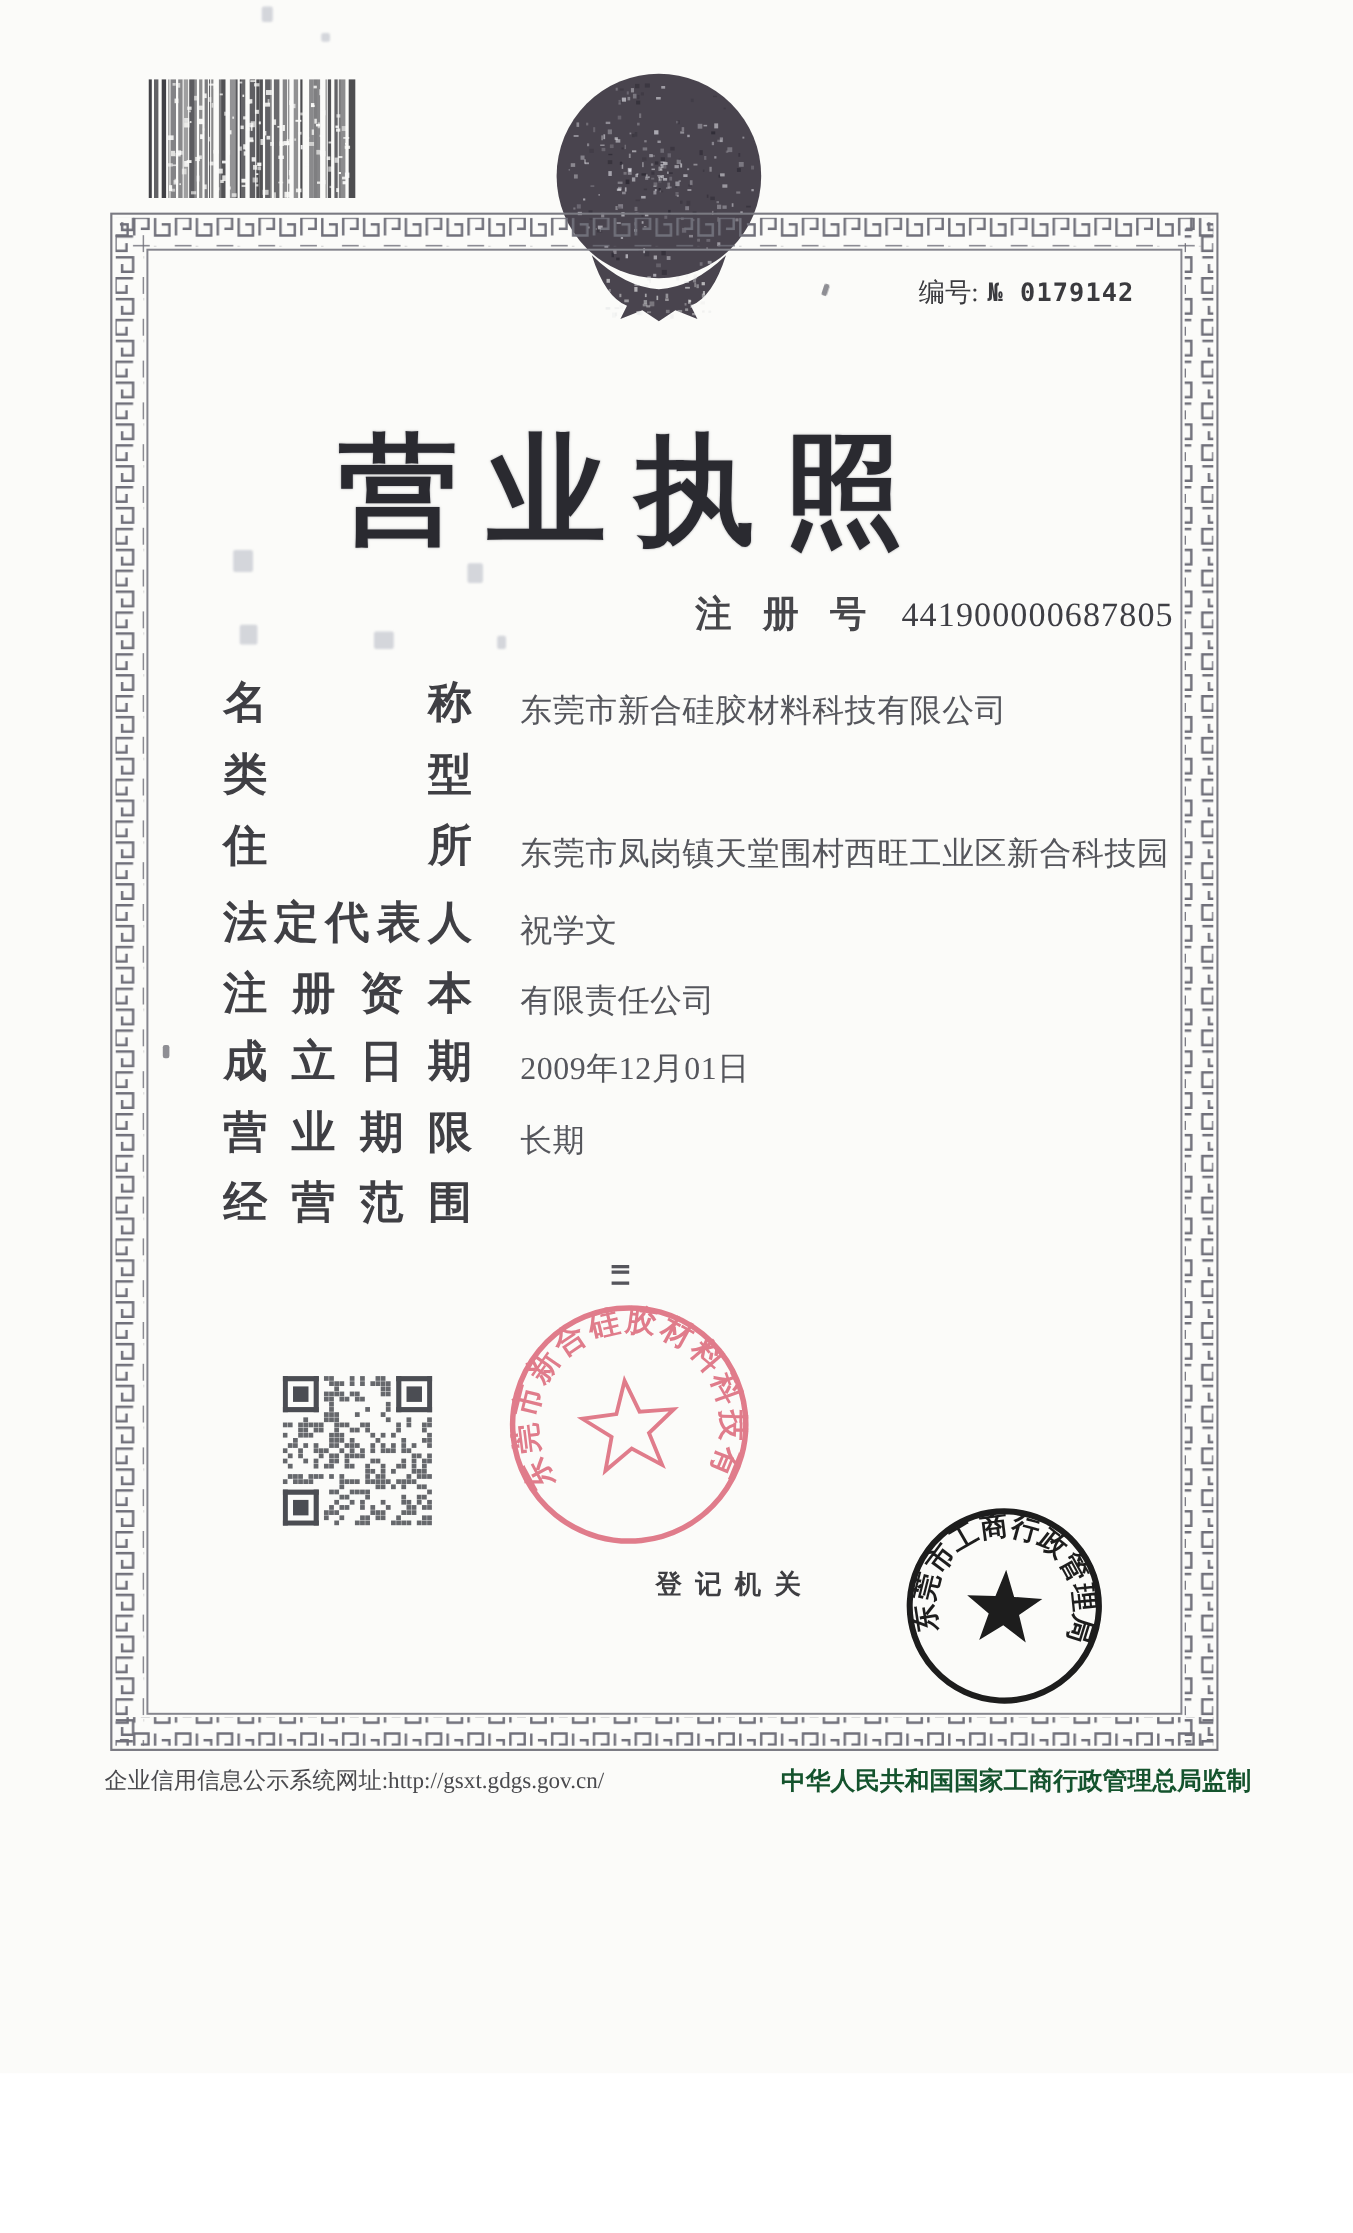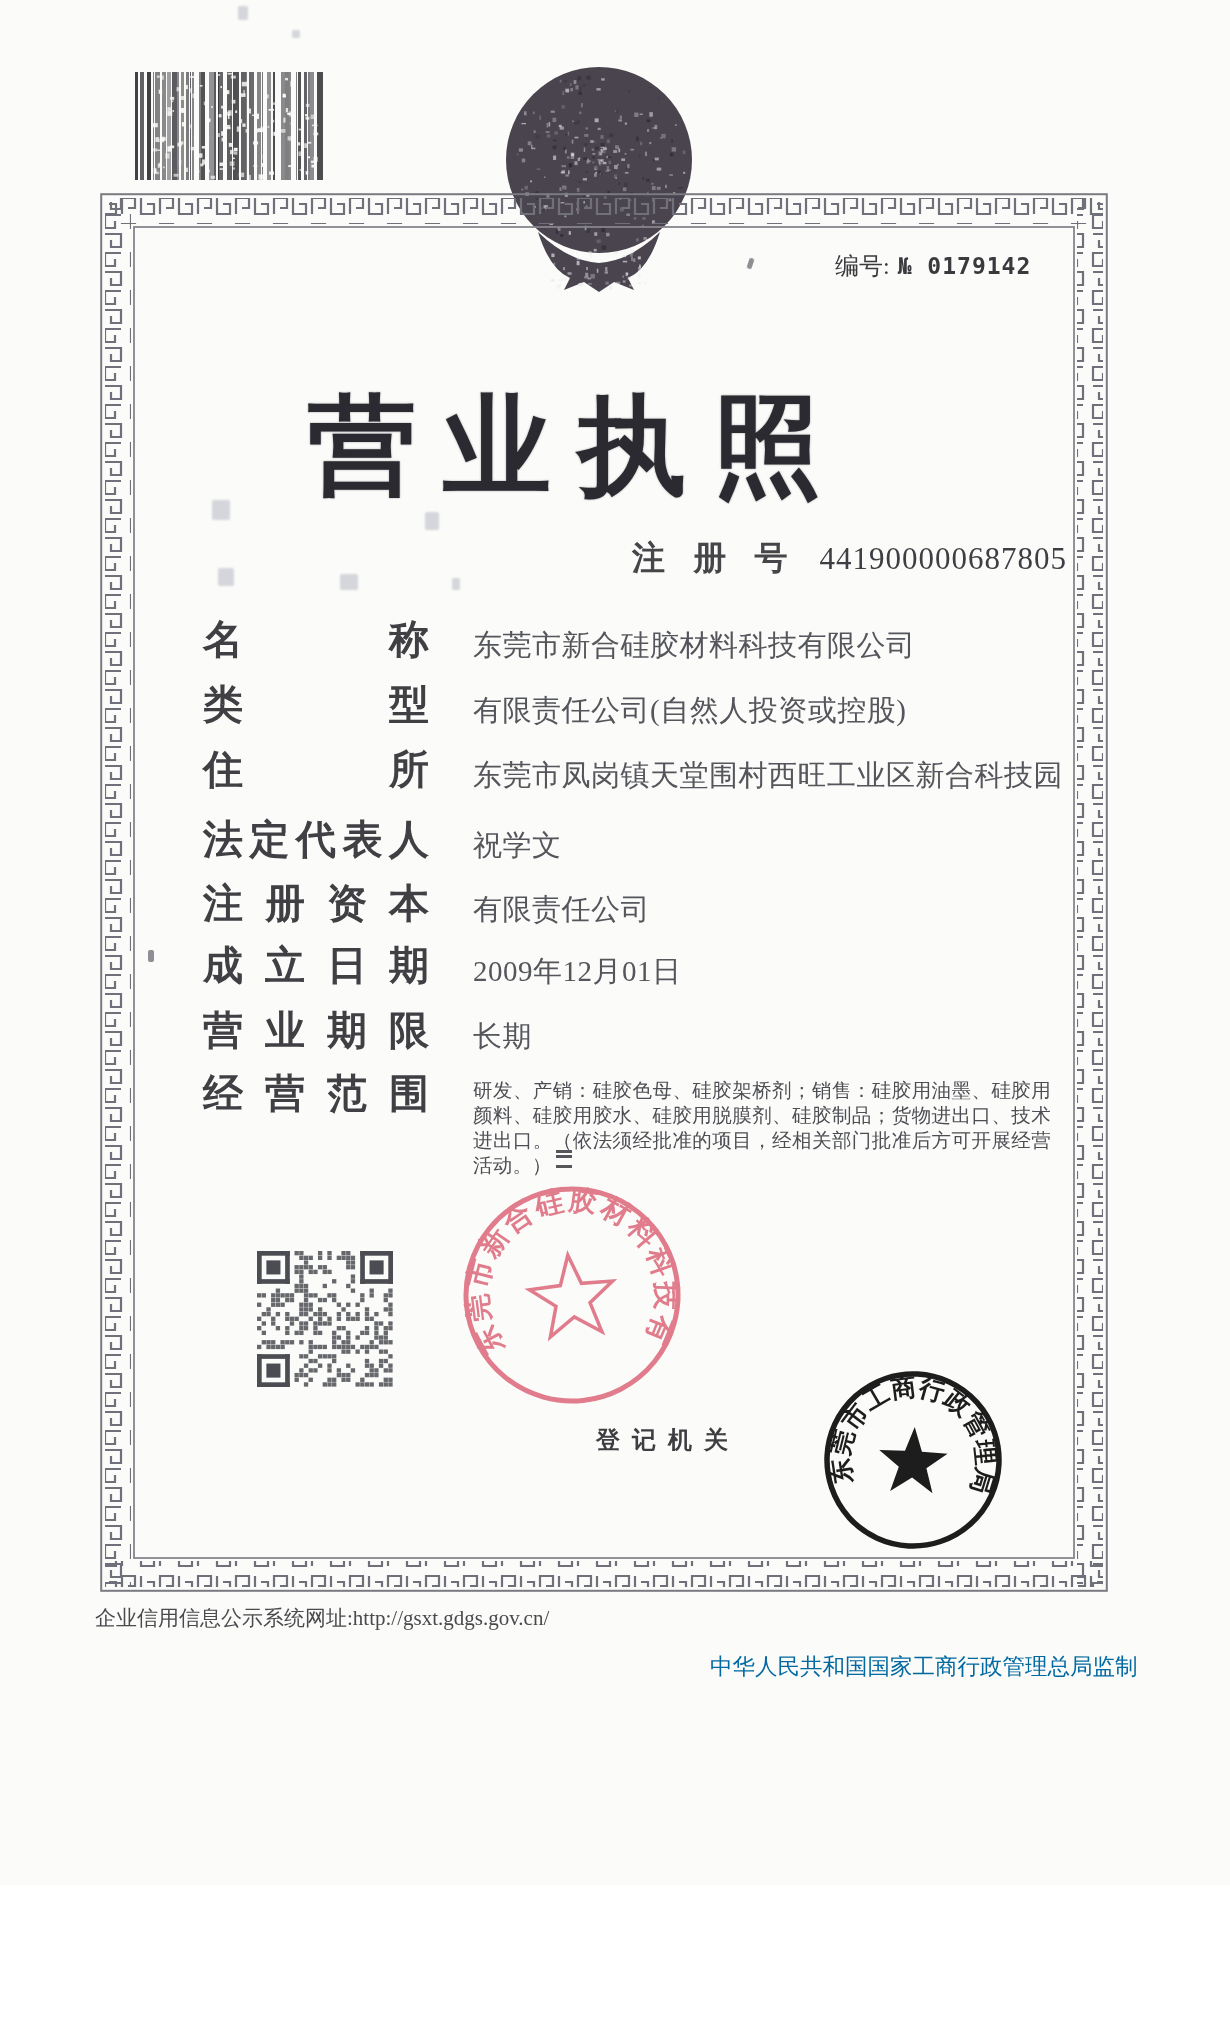--- a/index.html
+++ b/index.html
@@ -42,21 +42,21 @@
     text-align:justify; color:#4d4e54; margin-top:6px; letter-spacing:.2px;
   }
   
   .qr{position:absolute; left:257px; top:1251px; width:136px; height:136px;}
   .seal-red{position:absolute; left:452px; top:1175px; width:240px; height:240px; transform:rotate(-6deg); opacity:.88;}
   .registrar{position:absolute; left:596px; top:1424px; font-family:"Liberation Sans",sans-serif;
     font-weight:bold; font-size:24px; letter-spacing:12px; color:#3e3e42; white-space:nowrap;}
   .issue-date{position:absolute; left:734px; top:1490px; font-size:31px; color:#3a3a3e; white-space:nowrap; letter-spacing:1px;}
   .seal-black{position:absolute; left:818px; top:1365px; width:190px; height:190px; transform:rotate(3deg);}
   .footer-left{position:absolute; left:95px; top:1604px; font-size:21px; color:#4a4a4e; white-space:nowrap;}
-  .footer-right{position:absolute; left:710px; top:1603px; font-size:22.5px; color:#0369a1; white-space:nowrap; font-weight:normal; font-family:"Liberation Serif",serif;margin-top:48px;}
+  .footer-right{position:absolute; left:710px; top:1603px; font-size:22.5px; color:#14532d; white-space:nowrap; font-weight:bold; font-family:"Liberation Serif",serif;}
   
   .artifact{position:absolute; background:rgba(110,120,145,.28); filter:blur(1px); border-radius:2px;}
   .artifact.dark{background:rgba(70,70,80,.6); filter:blur(.4px);}
   .tripline{position:absolute; left:556px; top:1150px; width:16px; height:12px;
     border-top:3px solid #55555c; border-bottom:3px solid #55555c; filter:blur(.3px);}
   .tripline::after{content:""; position:absolute; left:0; top:2px; width:16px; height:3px; background:#55555c;}
 </style>
 </head>
 <body>
 
@@ -587,21 +587,20 @@
         <span>名</span>
         <span>称</span>
       </div>
     <div class="field-value">东莞市新合硅胶材料科技有限公司</div>
   </div>
   <div class="field-row" style="top:683px">
     <div class="field-label js-justify">
         <span>类</span>
         <span>型</span>
       </div>
-    <div class="field-value">有限责任公司(自然人投资或控股)</div>
   </div>
   <div class="field-row" style="top:748px">
     <div class="field-label js-justify">
         <span>住</span>
         <span>所</span>
       </div>
     <div class="field-value">东莞市凤岗镇天堂围村西旺工业区新合科技园</div>
   </div>
   <div class="field-row" style="top:818px">
     <div class="field-label js-justify">
@@ -640,21 +639,20 @@
       </div>
     <div class="field-value">长期</div>
   </div>
   <div class="field-row" style="top:1072px">
     <div class="field-label js-justify">
         <span>经</span>
         <span>营</span>
         <span>范</span>
         <span>围</span>
       </div>
-    <div class="field-value wrap">研发、产销：硅胶色母、硅胶架桥剂；销售：硅胶用油墨、硅胶用颜料、硅胶用胶水、硅胶用脱膜剂、硅胶制品；货物进出口、技术进出口。（依法须经批准的项目，经相关部门批准后方可开展经营活动。）</div>
   </div>
 
   <svg class="qr" viewBox="0 0 136 136">
     <g id="qrcells">
         <rect x="37.51724137931034" y="0" width="4.31448275862069" height="4.31448275862069" fill="#4b4d53" opacity="0.85"></rect>
         <rect x="42.206896551724135" y="0" width="4.31448275862069" height="4.31448275862069" fill="#4b4d53" opacity="0.85"></rect>
         <rect x="60.9655172413793" y="0" width="4.31448275862069" height="4.31448275862069" fill="#4b4d53" opacity="0.85"></rect>
         <rect x="70.34482758620689" y="0" width="4.31448275862069" height="4.31448275862069" fill="#4b4d53" opacity="0.85"></rect>
         <rect x="84.41379310344827" y="0" width="4.31448275862069" height="4.31448275862069" fill="#4b4d53" opacity="0.85"></rect>
         <rect x="89.10344827586206" y="0" width="4.31448275862069" height="4.31448275862069" fill="#4b4d53" opacity="0.85"></rect>

